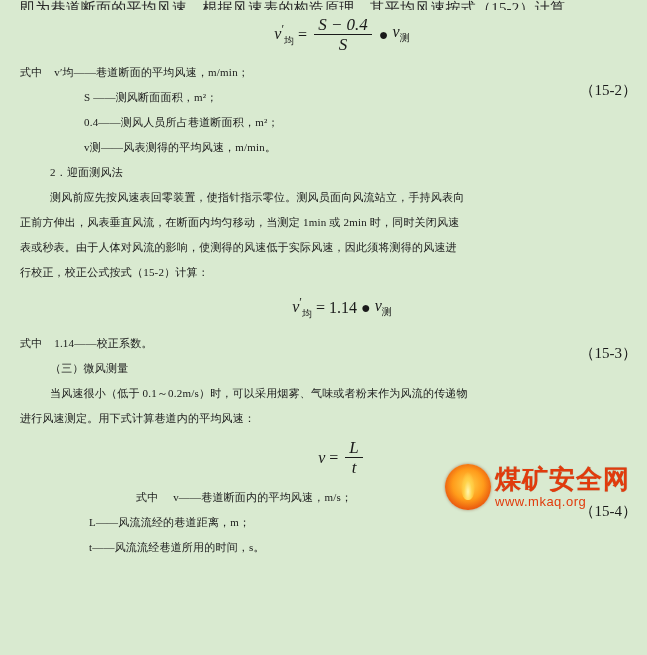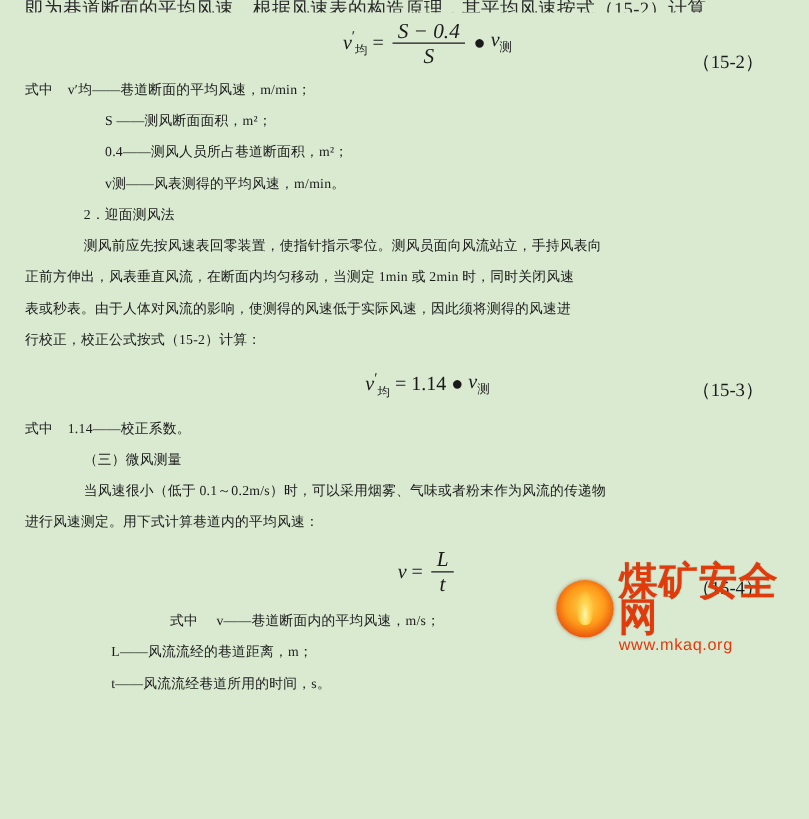--- a/index.html
+++ b/index.html
@@ -31,21 +31,21 @@
   }
   .line.clipped {
     
     height: 10px;
     overflow: hidden;
     line-height: 16px;
     font-size: 15px;
     color: #2a2a2a;
   }
   .indent1 { padding-left: 20px; }
-  .indent2 { padding-left: 67px; }
+  .indent2 { padding-left: 50px; }
   .indent3 { padding-left: 84px; }
   .indent4 { padding-left: 116px; margin-left: 20px; }
   .indent5 { padding-left: 89px; }
 
   
   .formula-row {
     position: relative;
     height: 46px;
   }
   .formula {
@@ -86,23 +86,24 @@
     vertical-align: sub;
     font-style: normal;
   }
   .prime {
     font-style: normal;
     font-size: 12px;
     vertical-align: super;
   }
   .eqnum {
     position: absolute;
-    right: 36px;
+    right: 10px;
     font-size: 15px;
     font-style: normal;
+    margin-top: 41px;
   }
 
   
   .watermark {
     position: absolute;
     right: 6px;
     bottom: 4px;
     width: 196px;
     height: 56px;
     display: flex;
@@ -130,21 +131,21 @@
     border-radius: 50% 50% 45% 45%;
   }
   .wm-text {
     margin-left: 4px;
     display: flex;
     flex-direction: column;
     justify-content: center;
   }
   .wm-title {
     font-family: "Liberation Sans", "DejaVu Sans", sans-serif;
-    font-size: 31px;
+    font-size: 26px;
     font-weight: bold;
     color: #e13b0c;
     letter-spacing: 1px;
     line-height: 29px;
     text-shadow: 0 0 1px rgba(0,0,0,0.25);
   }
   .wm-url {
     font-family: "Liberation Sans", "DejaVu Sans", sans-serif;
     font-size: 13px;
     color: #e13b0c;

